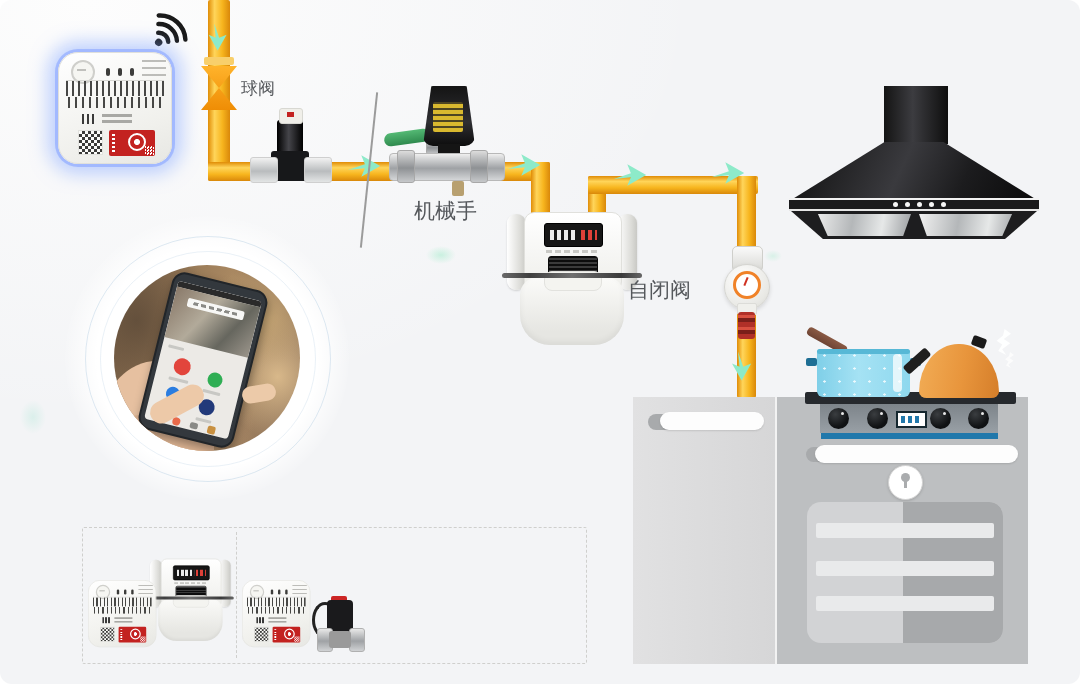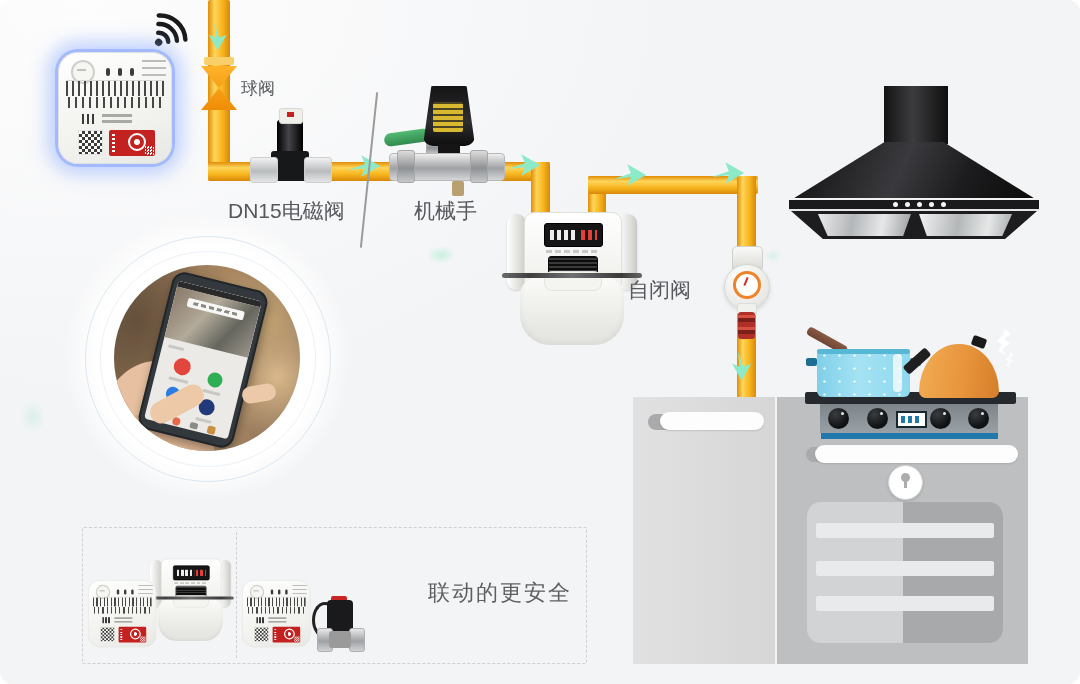--- a/index.html
+++ b/index.html
@@ -220,21 +220,20 @@
 
   <div>
     <div class="abs sol-cyl" style="left:277px;top:120px;width:26px;height:36px;"></div>
     <div class="abs sol-cap" style="left:279px;top:108px;width:22px;height:14px;">
         <i></i>
       </div>
     <div class="abs sol-body" style="left:271px;top:151px;width:38px;height:30px;"></div>
     <div class="abs flange" style="left:250px;top:157px;width:26px;height:24px;"></div>
     <div class="abs flange" style="left:304px;top:157px;width:26px;height:24px;"></div>
   </div>
-  <div class="abs lbl lbl-md" style="left:228px;top:197px;">DN15电磁阀</div>
 
   <div>
     <div class="abs mh-handle" style="left:384px;top:131px;width:46px;height:13px;transform:rotate(-8deg);"></div>
     <div class="abs mh-nut" style="left:426px;top:139px;width:12px;height:14px;"></div>
     <div class="abs mh-cap" style="left:423px;top:86px;width:52px;height:60px;"></div>
     <div class="abs mh-label" style="left:433px;top:102px;width:30px;height:30px;"></div>
     <div class="abs mh-neck" style="left:438px;top:144px;width:22px;height:10px;"></div>
     <div class="abs mh-pipe" style="left:389px;top:153px;width:114px;height:26px;"></div>
     <div class="abs mh-nut" style="left:397px;top:150px;width:16px;height:31px;"></div>
     <div class="abs mh-nut" style="left:470px;top:150px;width:16px;height:31px;"></div>
@@ -460,15 +459,14 @@
 
   <div>
     <div class="abs bv-cable" style="left:312px;top:602px;width:20px;height:30px;"></div>
     <div class="abs bv-red" style="left:331px;top:596px;width:16px;height:9px;"></div>
     <div class="abs bv-body" style="left:327px;top:600px;width:26px;height:34px;"></div>
     <div class="abs bv-flange" style="left:317px;top:628px;width:14px;height:22px;"></div>
     <div class="abs bv-flange" style="left:349px;top:628px;width:14px;height:22px;"></div>
     <div class="abs bv-center" style="left:329px;top:631px;width:22px;height:17px;"></div>
   </div>
 
-  <div class="abs caption" style="left:428px;top:578px;">联动的更安全</div>
 
 </div>
 
 </body></html>

